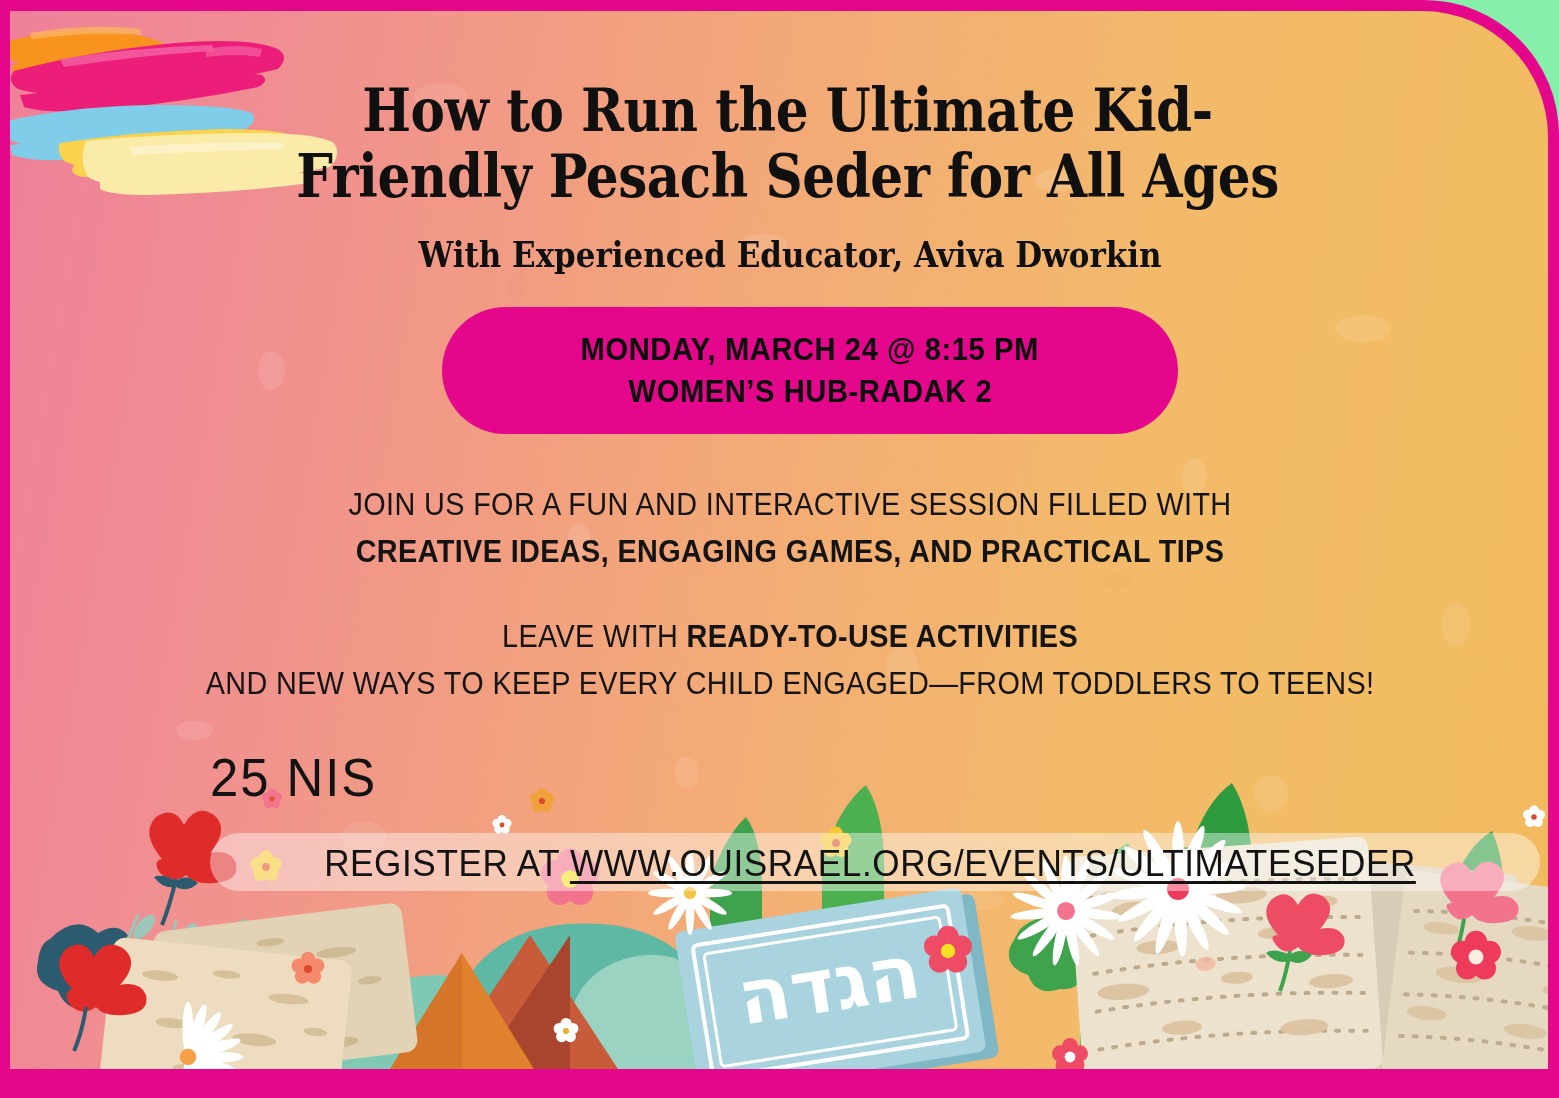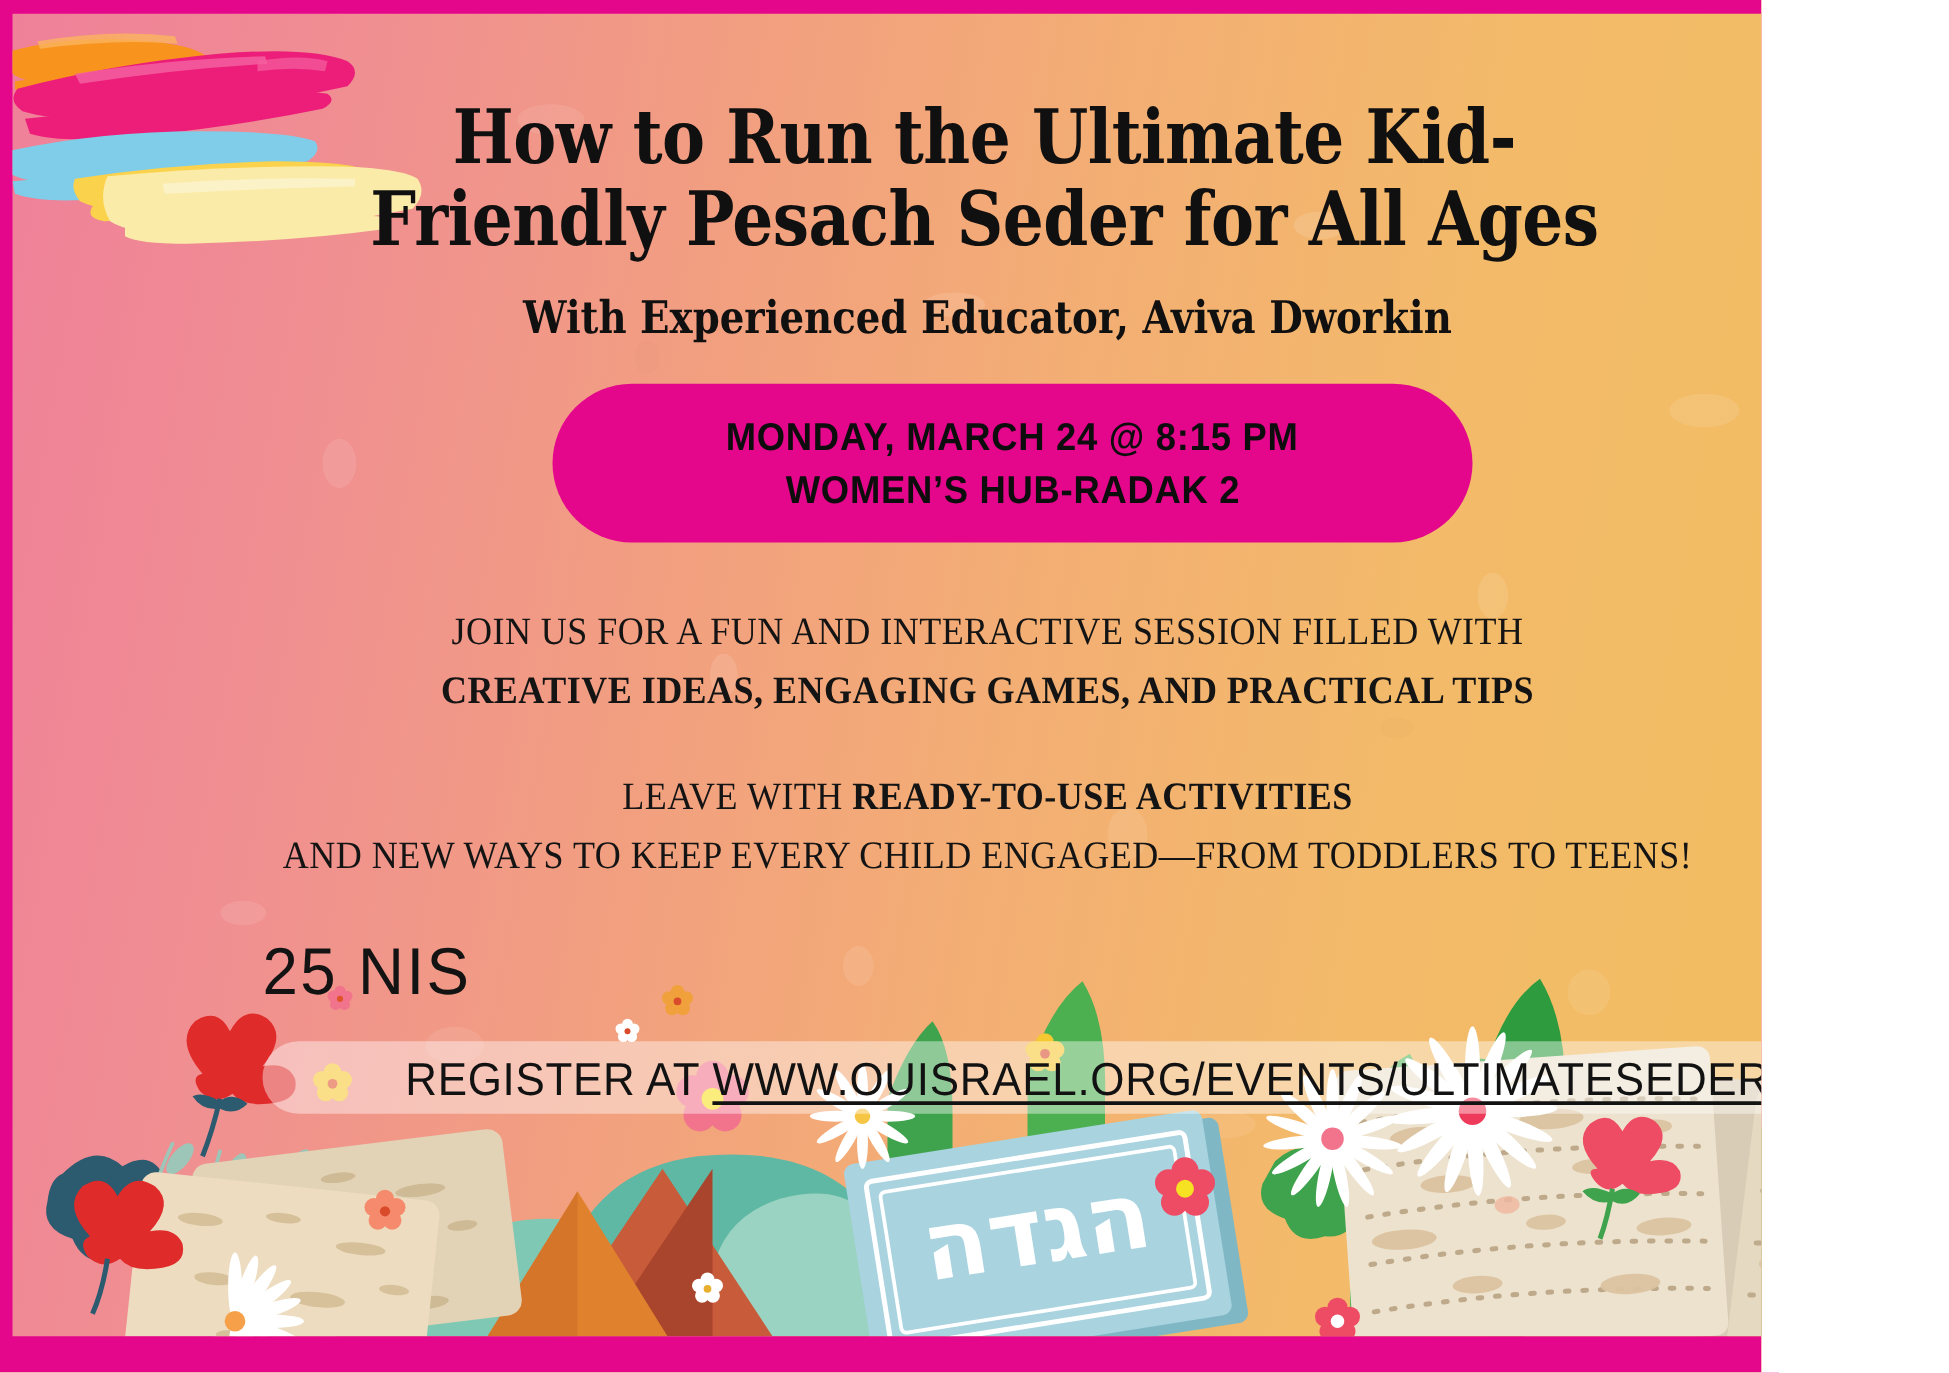--- a/index.html
+++ b/index.html
@@ -1,21 +1,21 @@
 <!DOCTYPE html>
 <html><head>
 <meta charset="utf-8">
 <style>
   * { margin:0; padding:0; box-sizing:border-box; }
   html,body { width:1559px; height:1098px; background:#ffffff; overflow:hidden; }
   body { font-family:"Liberation Sans", sans-serif; }
 
   .flyer{
-    position:relative; width:1409px; height:1098px;
-    background:#fde047; overflow:hidden;
+    position:relative; width:1559px; height:1098px;
+    background:#86efac; overflow:hidden;
   }
 
   
   .frame{
     position:absolute; left:0; top:0; width:1559px; height:1098px;
     background:#E4078C;
     border-top-right-radius:135px;
   }
 
   
@@ -107,21 +107,21 @@
     letter-spacing:.6px;
     color:#0d0d0d;
     transform:scaleX(.94);
   }
 
   
   .body-copy{
     position:absolute; left:40px; top:470px; width:1480px;
     text-align:center;
     color:#141414;
-    font-family:Liberation Serif, serif;
+    font-family:Liberation Sans, sans-serif;
     letter-spacing:.4px;
   }
   .bc-line{ font-size:31px; line-height:47px; transform:scaleX(.93); }
   .bc-line.bold{ font-weight:700; }
   .bc-gap{ height:38px; }
   .bc-line b{ font-weight:700; }
 
   
   .price{
     position:absolute; left:200px; top:738px;

